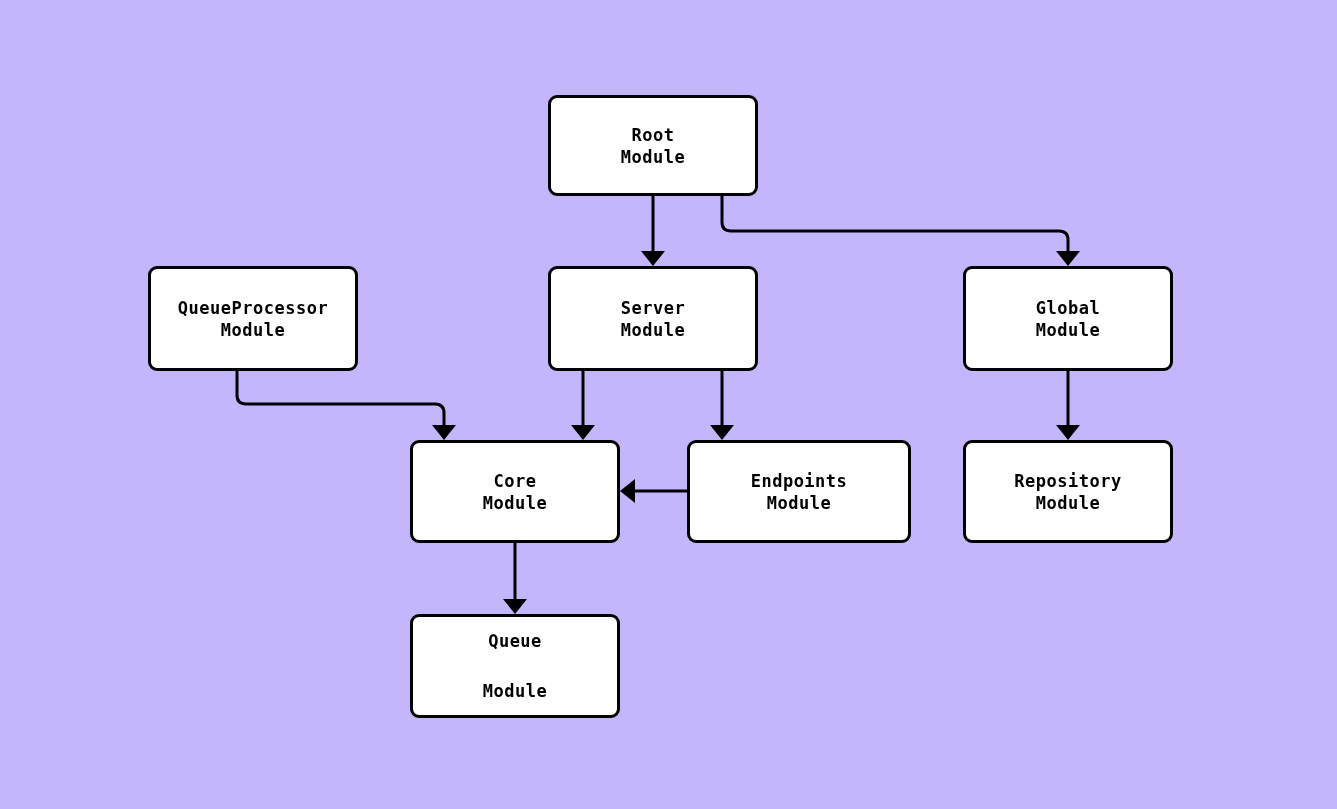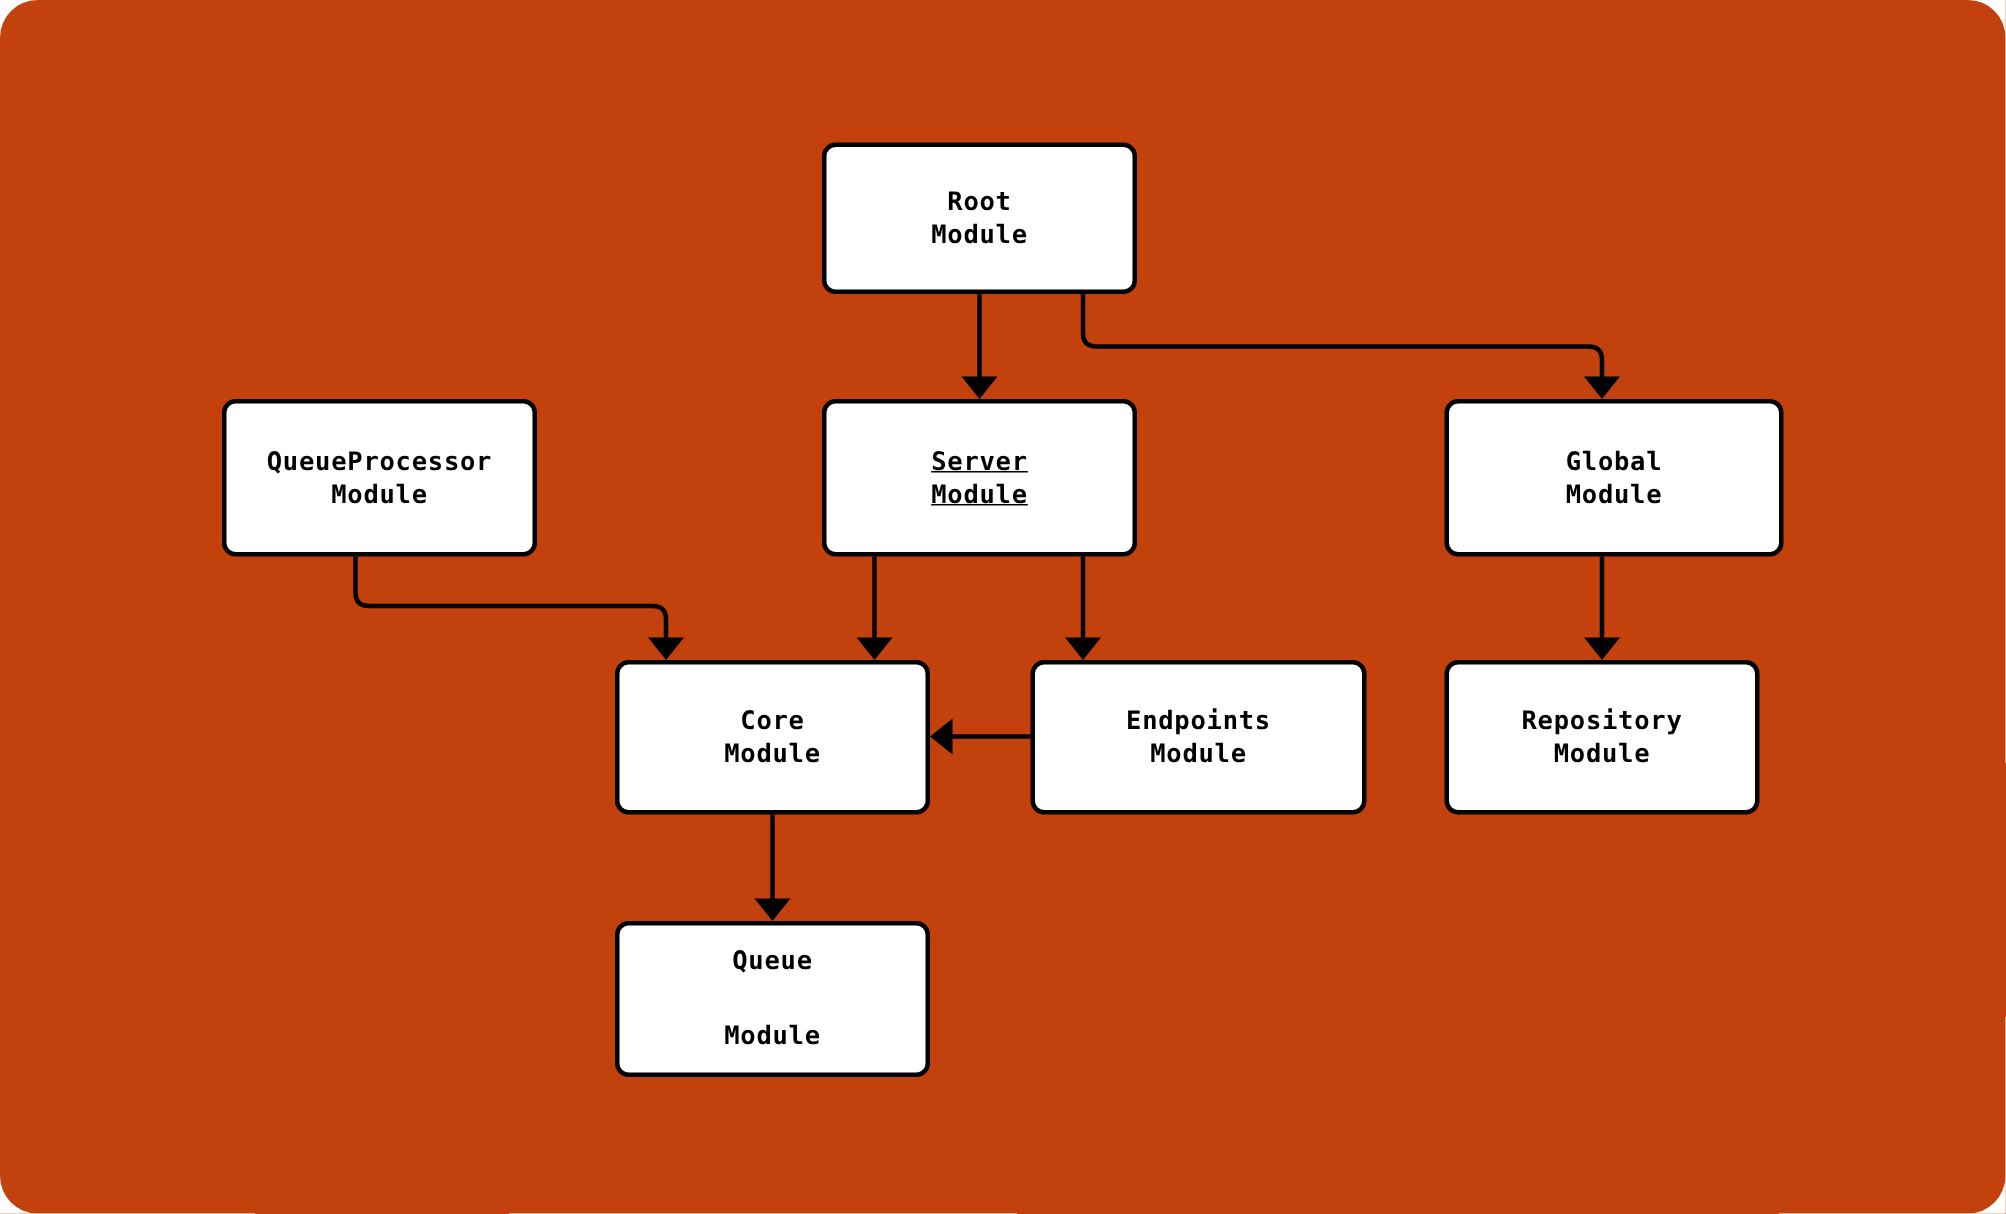--- a/index.html
+++ b/index.html
@@ -42,21 +42,21 @@
     font-weight: bold;
     line-height: 22px;
     color: #000000;
     letter-spacing: 0.5px;
     white-space: pre;
   }
 </style>
 </head>
 <body>
 
-<div id="canvas" style="background: #c2410c; border-radius: 25px;">
+<div id="canvas" style="background: #c4b5fd;">
 
   <svg id="edges" viewBox="0 0 1337 809" xmlns="http://www.w3.org/2000/svg">
       <g>
         <path d="M 653 196 L 653 254" fill="none" stroke="#000000" stroke-width="3" stroke-linecap="butt"></path>
         <polygon points="641,251 665,251 653,266" fill="#000000"></polygon>
       </g>
       <g>
         <path d="M 722 196 L 722 222 Q 722 231 731 231 L 1059 231 Q 1068 231 1068 240 L 1068 254" fill="none" stroke="#000000" stroke-width="3" stroke-linecap="butt"></path>
         <polygon points="1056,251 1080,251 1068,266" fill="#000000"></polygon>
       </g>
@@ -88,25 +88,25 @@
 
   <div id="node-layer">
       <div class="node" style="left: 548px; top: 95px; width: 210px; height: 101px; background: rgb(255, 255, 255); border-color: rgb(0, 0, 0);">
         <div class="node-line">Root</div>
         <div class="node-line">Module</div>
       </div>
       <div class="node" style="left: 148px; top: 266px; width: 210px; height: 105px; background: rgb(255, 255, 255); border-color: rgb(0, 0, 0);">
         <div class="node-line">QueueProcessor</div>
         <div class="node-line">Module</div>
       </div>
-      <div class="node" style="left: 548px; top: 266px; width: 210px; height: 105px; background: rgb(255, 255, 255); border-color: rgb(0, 0, 0); text-decoration: underline;">
+      <div class="node" style="left: 548px; top: 266px; width: 210px; height: 105px; background: rgb(255, 255, 255); border-color: rgb(0, 0, 0);">
         <div class="node-line">Server</div>
         <div class="node-line">Module</div>
       </div>
-      <div class="node" style="left: 963px; top: 266px; width: 226px; height: 105px; background: rgb(255, 255, 255); border-color: rgb(0, 0, 0);">
+      <div class="node" style="left: 963px; top: 266px; width: 210px; height: 105px; background: rgb(255, 255, 255); border-color: rgb(0, 0, 0);">
         <div class="node-line">Global</div>
         <div class="node-line">Module</div>
       </div>
       <div class="node" style="left: 410px; top: 440px; width: 210px; height: 103px; background: rgb(255, 255, 255); border-color: rgb(0, 0, 0);">
         <div class="node-line">Core</div>
         <div class="node-line">Module</div>
       </div>
       <div class="node" style="left: 687px; top: 440px; width: 224px; height: 103px; background: rgb(255, 255, 255); border-color: rgb(0, 0, 0);">
         <div class="node-line">Endpoints</div>
         <div class="node-line">Module</div>

